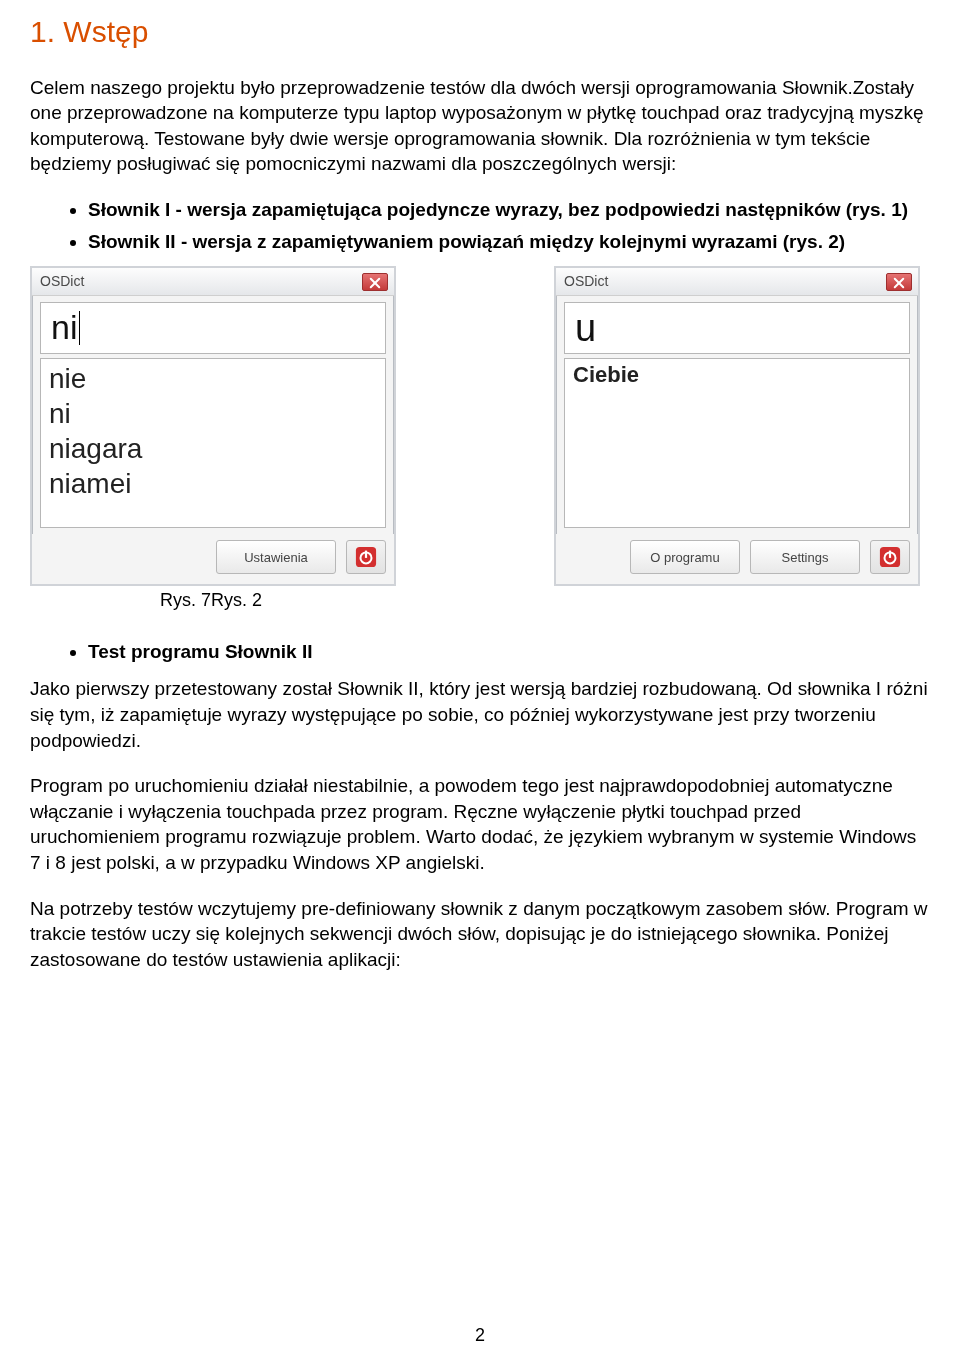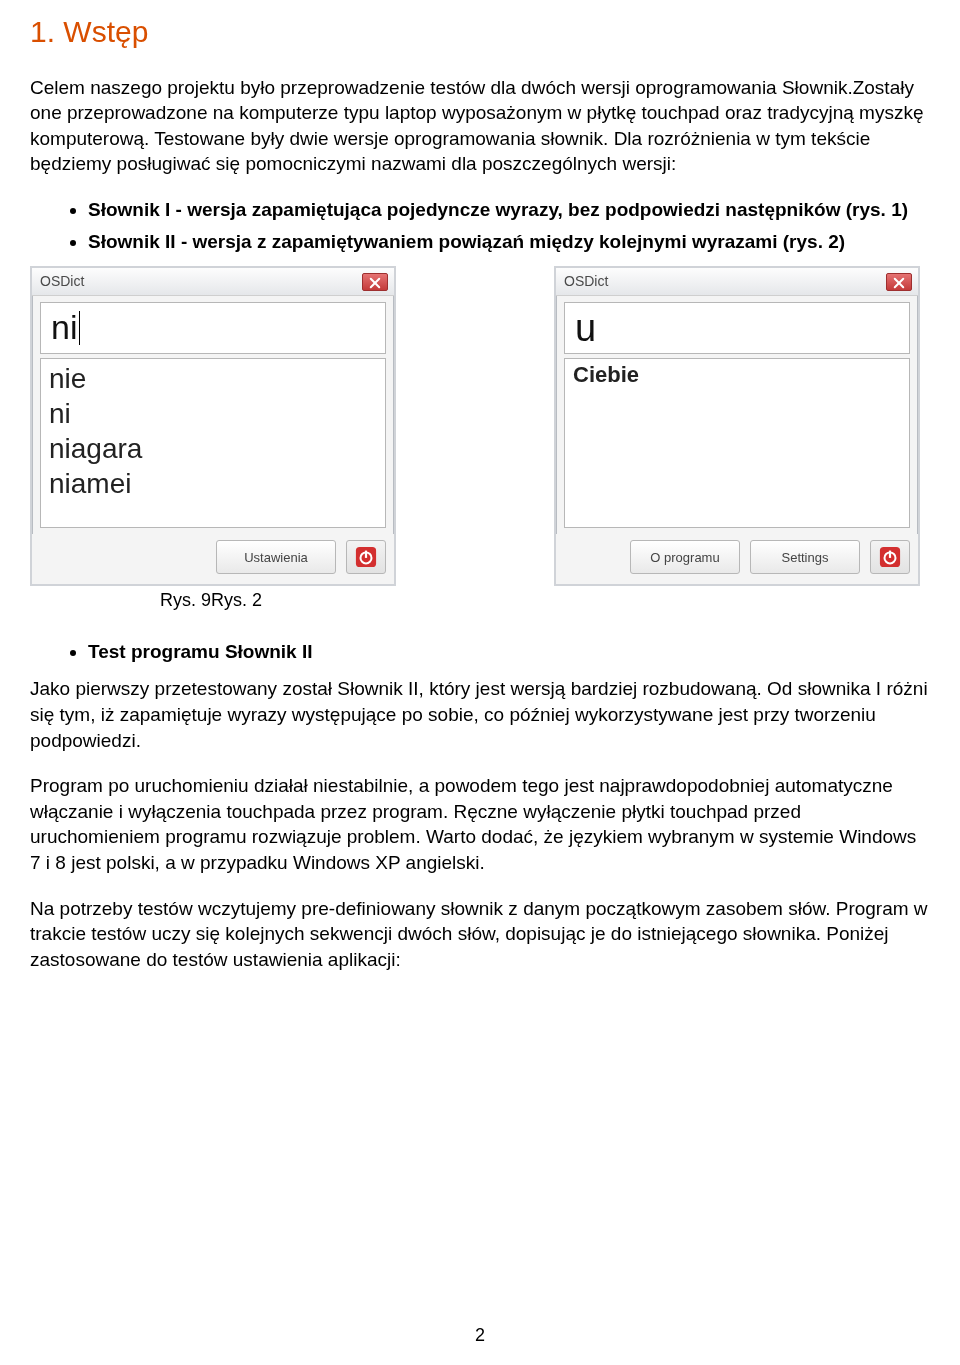--- a/index.html
+++ b/index.html
@@ -195,21 +195,21 @@
           <circle cx="12" cy="13" r="6" fill="none" stroke="#fff" stroke-width="2.2"></circle>
           <line x1="12" y1="5" x2="12" y2="13" stroke="#fff" stroke-width="2.4"></line>
         </svg>
       </div>
     </div>
   </div>
 
 </div>
 
 <div class="caprow">
-  <span class="c1">Rys. 9</span>
+  <span class="c1">Rys. 7</span>
   <span class="c2">Rys. 2</span>
 </div>
 
 <ul class="bullets">
   <li><b>Test programu Słownik II</b></li>
 </ul>
 
 <p>Jako pierwszy przetestowany został Słownik II, który jest wersją bardziej rozbudowaną. Od słownika I różni się tym, iż zapamiętuje wyrazy występujące po sobie, co później wykorzystywane jest przy tworzeniu podpowiedzi.</p>
 <p>Program po uruchomieniu działał niestabilnie, a powodem tego jest najprawdopodobniej automatyczne włączanie i wyłączenia touchpada przez program. Ręczne wyłączenie płytki touchpad przed uruchomieniem programu rozwiązuje problem. Warto dodać, że językiem wybranym w systemie Windows 7 i 8 jest polski, a w przypadku Windows XP angielski.</p>
 <p>Na potrzeby testów wczytujemy pre-definiowany słownik z danym początkowym zasobem słów. Program w trakcie testów uczy się kolejnych sekwencji dwóch słów, dopisując je do istniejącego słownika. Poniżej zastosowane do testów ustawienia aplikacji:</p>

